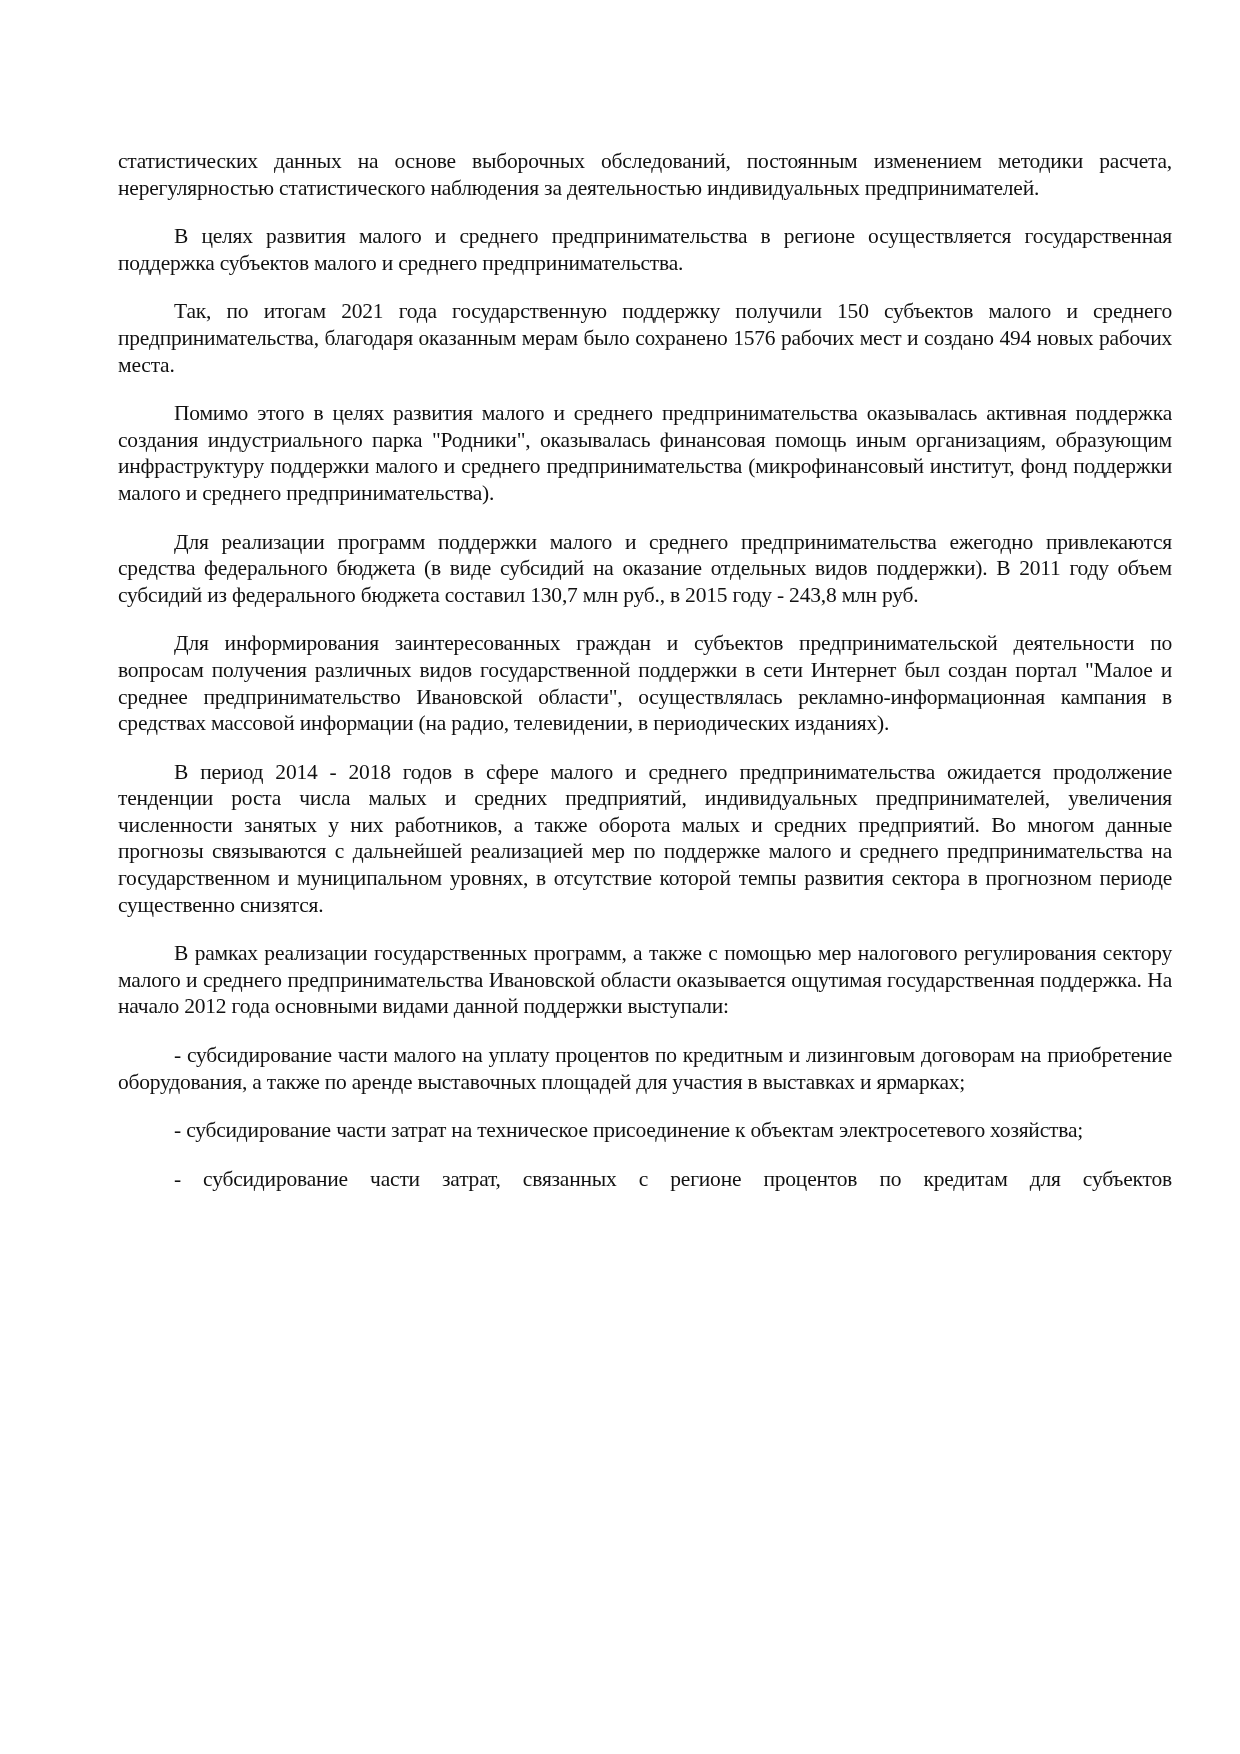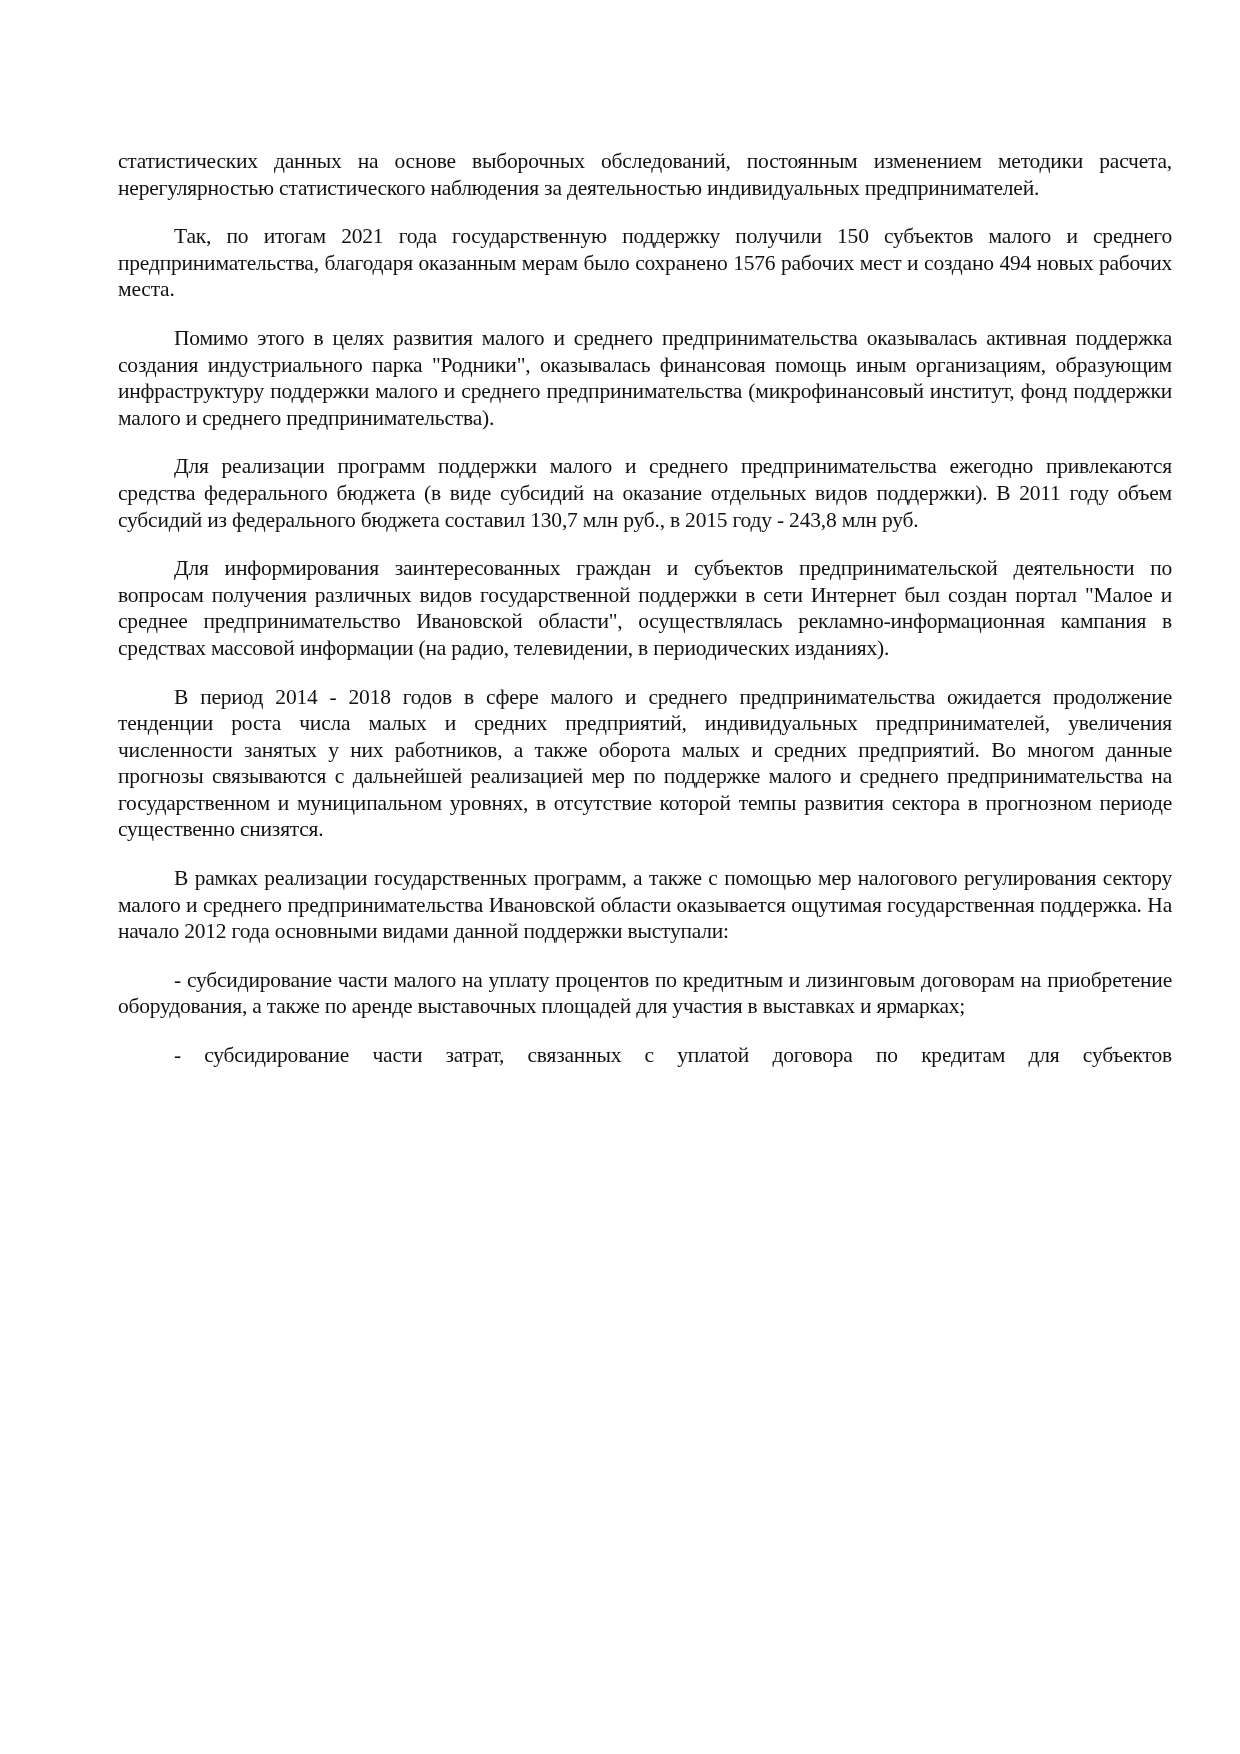--- a/index.html
+++ b/index.html
@@ -37,21 +37,23 @@
     .para.last {
       margin-bottom: 0;
       text-align-last: justify;
     }
   </style>
 </head>
 <body>
 
 <div class="page">
   <p class="para first">статистических данных на основе выборочных обследований, постоянным изменением методики расчета, нерегулярностью статистического наблюдения за деятельностью индивидуальных предпринимателей.</p>
+  <p class="para">В целях развития малого и среднего предпринимательства в регионе осуществляется государственная поддержка субъектов малого и среднего предпринимательства.</p>
   <p class="para">Так, по итогам 2021 года государственную поддержку получили 150 субъектов малого и среднего предпринимательства, благодаря оказанным мерам было сохранено 1576 рабочих мест и создано 494 новых рабочих места.</p>
   <p class="para">Помимо этого в целях развития малого и среднего предпринимательства оказывалась активная поддержка создания индустриального парка "Родники", оказывалась финансовая помощь иным организациям, образующим инфраструктуру поддержки малого и среднего предпринимательства (микрофинансовый институт, фонд поддержки малого и среднего предпринимательства).</p>
   <p class="para">Для реализации программ поддержки малого и среднего предпринимательства ежегодно привлекаются средства федерального бюджета (в виде субсидий на оказание отдельных видов поддержки). В 2011 году объем субсидий из федерального бюджета составил 130,7 млн руб., в 2015 году - 243,8 млн руб.</p>
   <p class="para">Для информирования заинтересованных граждан и субъектов предпринимательской деятельности по вопросам получения различных видов государственной поддержки в сети Интернет был создан портал "Малое и среднее предпринимательство Ивановской области", осуществлялась рекламно-информационная кампания в средствах массовой информации (на радио, телевидении, в периодических изданиях).</p>
   <p class="para">В период 2014 - 2018 годов в сфере малого и среднего предпринимательства ожидается продолжение тенденции роста числа малых и средних предприятий, индивидуальных предпринимателей, увеличения численности занятых у них работников, а также оборота малых и средних предприятий. Во многом данные прогнозы связываются с дальнейшей реализацией мер по поддержке малого и среднего предпринимательства на государственном и муниципальном уровнях, в отсутствие которой темпы развития сектора в прогнозном периоде существенно снизятся.</p>
   <p class="para">В рамках реализации государственных программ, а также с помощью мер налогового регулирования сектору малого и среднего предпринимательства Ивановской области оказывается ощутимая государственная поддержка. На начало 2012 года основными видами данной поддержки выступали:</p>
   <p class="para">- субсидирование части малого на уплату процентов по кредитным и лизинговым договорам на приобретение оборудования, а также по аренде выставочных площадей для участия в выставках и ярмарках;</p>
-  <p class="para last">- субсидирование части затрат, связанных с уплатой договора по кредитам для субъектов</p>
+  <p class="para">- субсидирование части затрат на техническое присоединение к объектам электросетевого хозяйства;</p>
+  <p class="para last">- субсидирование части затрат, связанных с регионе процентов по кредитам для субъектов</p>
 </div>
 
 </body></html>

